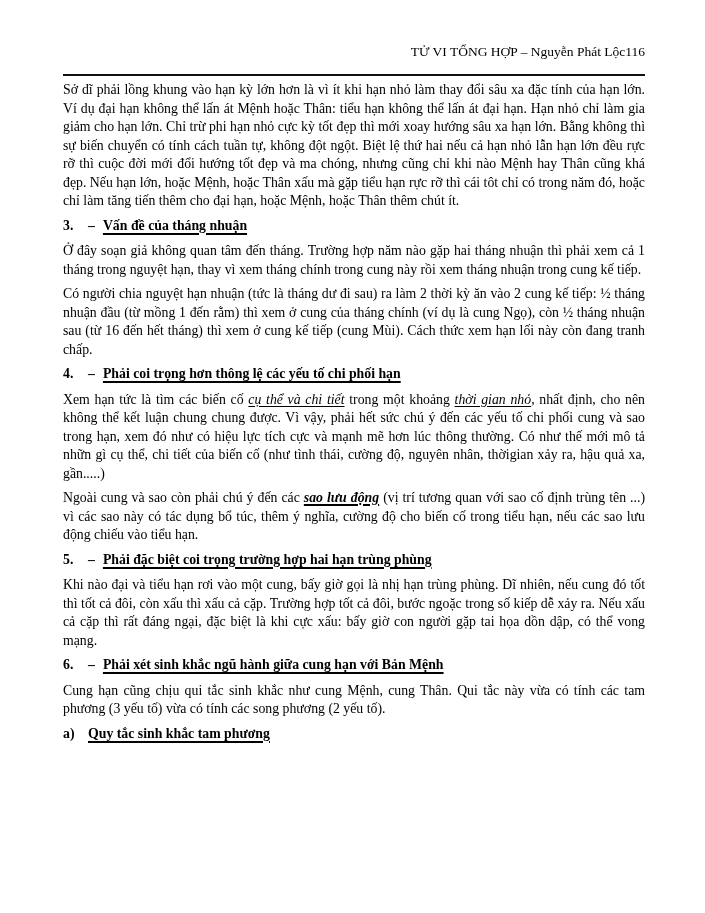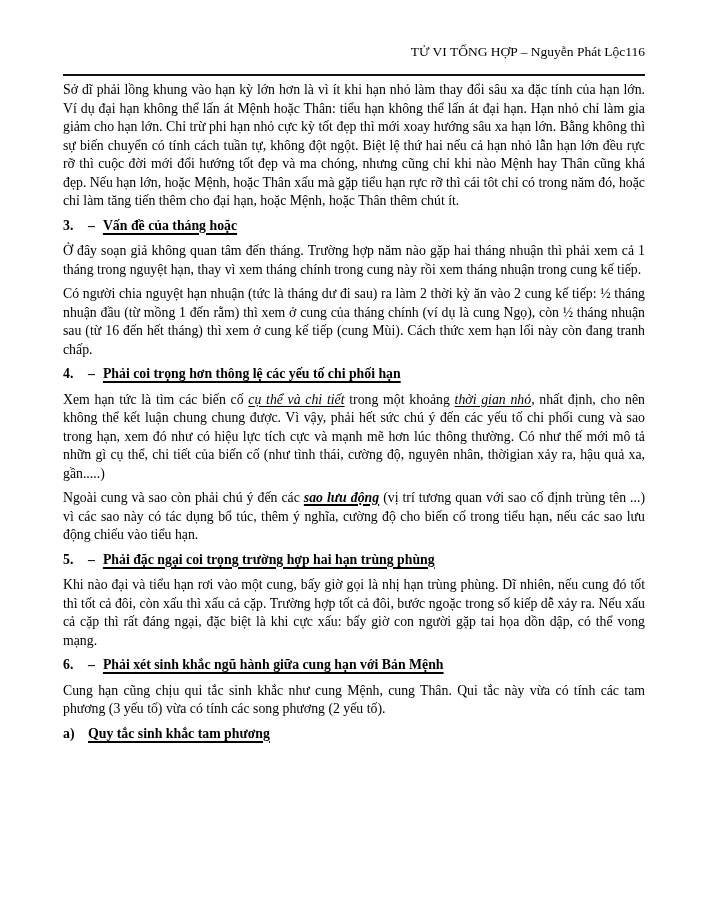--- a/index.html
+++ b/index.html
@@ -66,33 +66,33 @@
   <div class="hdr">
     <span>TỬ VI TỔNG HỢP – Nguyễn Phát Lộc</span>
     <span>116</span>
   </div>
   <div class="hdr-rule"></div>
 
   <main class="body-text">
 
     <p><span>Sở dĩ phải lồng khung vào hạn kỳ lớn hơn là vì ít khi hạn nhỏ làm thay đổi sâu xa đặc tính của hạn lớn. Ví dụ đại hạn không thể lấn át Mệnh hoặc Thân: tiểu hạn không thể lấn át đại hạn. Hạn nhỏ chỉ làm gia giảm cho hạn lớn. Chỉ trừ phi hạn nhỏ cực kỳ tốt đẹp thì mới xoay hướng sâu xa hạn lớn. Bằng không thì sự biến chuyển có tính cách tuần tự, không đột ngột. Biệt lệ thứ hai nếu cả hạn nhỏ lẫn hạn lớn đều rực rỡ thì cuộc đời mới đổi hướng tốt đẹp và ma chóng, nhưng cũng chỉ khi nào Mệnh hay Thân cũng khá đẹp. Nếu hạn lớn, hoặc Mệnh, hoặc Thân xấu mà gặp tiểu hạn rực rỡ thì cái tôt chỉ có trong năm đó, hoặc chỉ làm tăng tiến thêm cho đại hạn, hoặc Mệnh, hoặc Thân thêm chút ít.</span></p>
 
-    <h2 class="sec-heading"><span class="hnum">3.</span><span class="hdash">–</span><span class="htitle">Vấn đề của tháng hoặc</span></h2>
+    <h2 class="sec-heading"><span class="hnum">3.</span><span class="hdash">–</span><span class="htitle">Vấn đề của tháng nhuận</span></h2>
 
     <p><span>Ở đây soạn giả không quan tâm đến tháng. Trường hợp năm nào gặp hai tháng nhuận thì phải xem cả 1 tháng trong nguyệt hạn, thay vì xem tháng chính trong cung này rồi xem tháng nhuận trong cung kế tiếp.</span></p>
 
     <p><span>Có người chia nguyệt hạn nhuận (tức là tháng dư đi sau) ra làm 2 thời kỳ ăn vào 2 cung kế tiếp: ½ tháng nhuận đầu (từ mồng 1 đến rằm) thì xem ở cung của tháng chính (ví dụ là cung Ngọ), còn ½ tháng nhuận sau (từ 16 đến hết tháng) thì xem ở cung kế tiếp (cung Mùi). Cách thức xem hạn lối này còn đang tranh chấp.</span></p>
 
     <h2 class="sec-heading"><span class="hnum">4.</span><span class="hdash">–</span><span class="htitle">Phải coi trọng hơn thông lệ các yếu tố chi phối hạn</span></h2>
 
     <p><span>Xem hạn tức là tìm các biến cố </span><span class="em-ul">cụ thể và chi tiết</span><span> trong một khoảng </span><span class="em-ul">thời gian nhỏ</span><span>, nhất định, cho nên không thể kết luận chung chung được. Vì vậy, phải hết sức chú ý đến các yếu tố chi phối cung và sao trong hạn, xem đó như có hiệu lực tích cực và mạnh mẽ hơn lúc thông thường. Có như thế mới mô tả nhữn gì cụ thể, chi tiết của biến cố (như tình thái, cường độ, nguyên nhân, thờigian xảy ra, hậu quả xa, gần.....)</span></p>
 
     <p><span>Ngoài cung và sao còn phải chú ý đến các </span><span class="strong-em-ul">sao lưu động</span><span> (vị trí tương quan với sao cố định trùng tên ...) vì các sao này có tác dụng bổ túc, thêm ý nghĩa, cường độ cho biến cố trong tiểu hạn, nếu các sao lưu động chiếu vào tiểu hạn.</span></p>
 
-    <h2 class="sec-heading"><span class="hnum">5.</span><span class="hdash">–</span><span class="htitle">Phải đặc ngại coi trọng trường hợp hai hạn trùng phùng</span></h2>
+    <h2 class="sec-heading"><span class="hnum">5.</span><span class="hdash">–</span><span class="htitle">Phải đặc biệt coi trọng trường hợp hai hạn trùng phùng</span></h2>
 
     <p><span>Khi nào đại và tiểu hạn rơi vào một cung, bấy giờ gọi là nhị hạn trùng phùng. Dĩ nhiên, nếu cung đó tốt thì tốt cả đôi, còn xấu thì xấu cả cặp. Trường hợp tốt cả đôi, bước ngoặc trong số kiếp dễ xảy ra. Nếu xấu cả cặp thì rất đáng ngại, đặc biệt là khi cực xấu: bấy giờ con người gặp tai họa dồn dập, có thể vong mạng.</span></p>
 
 
     <h2 class="sec-heading"><span class="hnum">6.</span><span class="hdash">–</span><span class="htitle">Phải xét sinh khắc ngũ hành giữa cung hạn với Bản Mệnh</span></h2>
 
     <p><span>Cung hạn cũng chịu qui tắc sinh khắc như cung Mệnh, cung Thân. Qui tắc này vừa có tính các tam phương (3 yếu tố) vừa có tính các song phương (2 yếu tố).</span></p>
 
     <h2 class="sec-heading"><span class="hnum">a)</span><span class="htitle">Quy tắc sinh khắc tam phương</span></h2>
 

